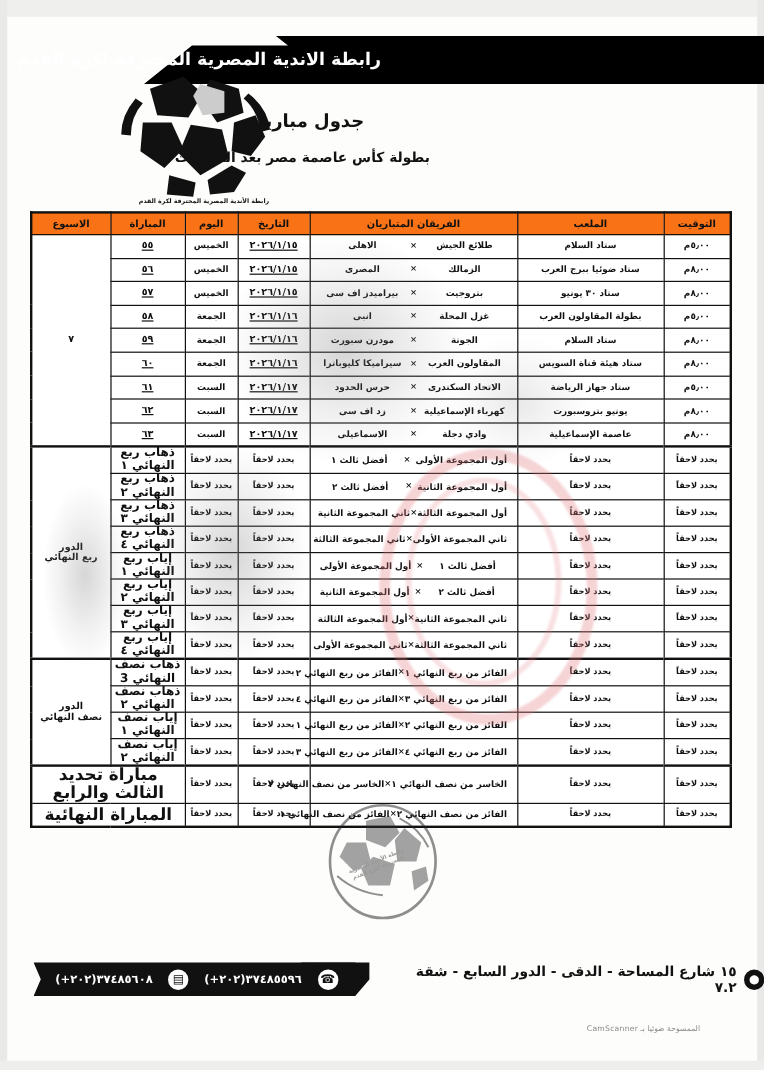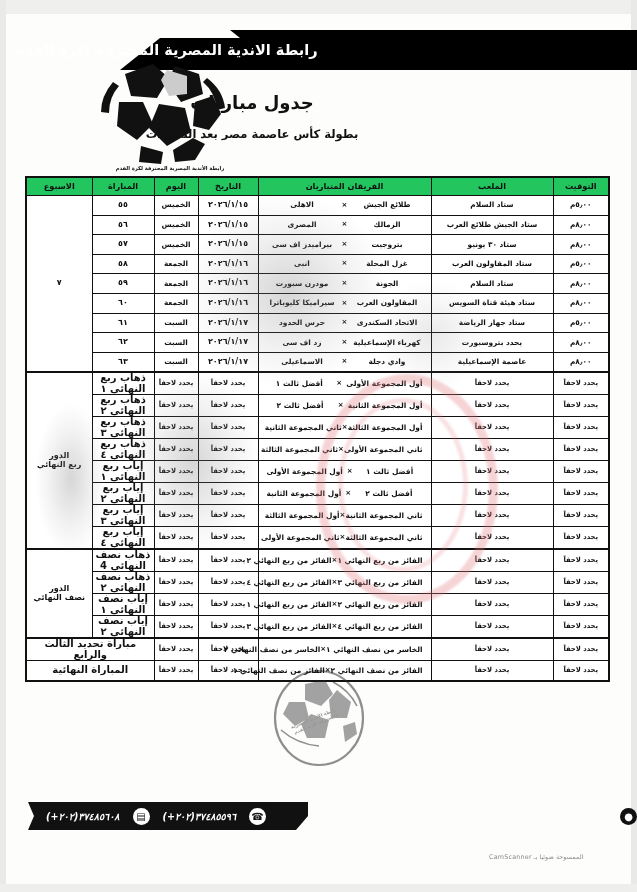--- a/index.html
+++ b/index.html
@@ -35,59 +35,59 @@
     width:120px;text-align:center;color:#111;
     font-size:5.2px;font-weight:700;line-height:1.35;direction:rtl;
   }
 
   
   .titles{
     position:absolute;top:92px;right:235px;width:300px;
     text-align:center;direction:rtl;color:#111;
   }
   .titles .t-line{font-weight:700;margin-bottom:14px;}
-  .t1{font-size:18px;}
+  .t1{font-size:15px;}
   .t2{font-size:11.5px;}
   .t3{font-size:11.5px;margin-bottom:0 !important;}
 
   
   .tbl-wrap{position:absolute;top:176px;right:27px;width:583px;}
   table.sched{
     border-collapse:collapse;width:583px;direction:rtl;
     table-layout:fixed;background:#fff;
   }
   table.sched th,table.sched td{
     border:1px solid #111;
     text-align:center;vertical-align:middle;
     color:#111;font-weight:700;
     padding:0;
     line-height:1.05;
   }
   thead th{
-    height:17px;font-size:8.2px;background:#22c55e;
+    height:17px;font-size:8.2px;background:#f97316;
   }
   tbody td{height:18.6px;font-size:7.4px;}
   .c-week{width:66px;}
   .c-match{width:62px;}
   .c-day{width:44px;}
   .c-date{width:60px;}
   .c-teams{width:173px;}
   .c-stadium{width:122px;}
   .c-time{width:56px;}
 
   .teams-cell{
     display:flex;align-items:center;justify-content:space-between;
     height:100%;padding:0 8px;box-sizing:border-box;direction:rtl;
   }
   .team-a,.team-b{flex:1;text-align:center;font-size:7.4px;font-weight:700;white-space:nowrap;}
   .vs{width:14px;text-align:center;font-size:7px;font-weight:700;}
 
   .round-cell{font-size:8px;line-height:1.5;}
-  .wide-label{font-size:10px;}
-  .num{font-size:8px;}
+  .wide-label{font-size:14px;}
+  .num{font-size:8px;text-decoration:underline;}
   .tbd{font-size:6.8px;font-weight:700;}
   .stage-lbl{font-size:10px;font-weight:700;}
 
   tr.sep-top > td, tr.sep-top > th{border-top:2px solid #111;}
   table.sched{border:2px solid #111;}
 
   
   .smudge{
     position:absolute;border-radius:50%;
     background:radial-gradient(ellipse at center,rgba(120,120,120,.30) 0%,rgba(150,150,150,.12) 45%,rgba(255,255,255,0) 72%);
@@ -120,21 +120,21 @@
     gap:6px;padding-right:0;
   }
   .pin{
     display:inline-flex;align-items:center;justify-content:center;
     width:17px;height:17px;border-radius:50%;background:#111;color:#fff;
     font-size:10px;flex:0 0 auto;
   }
   .foot-nums{
     position:absolute;top:0;left:28px;height:40px;
     display:flex;align-items:center;gap:13px;direction:ltr;
-    color:#fff;font-size:9.6px;font-weight:700;padding:0 14px 0 18px;font-style:italic;
+    color:#fff;font-size:9.6px;font-weight:700;padding:0 14px 0 18px;
   }
   .ic-circle{
     display:inline-flex;align-items:center;justify-content:center;
     width:17px;height:17px;border-radius:50%;background:#fff;color:#111;
     font-size:10px;flex:0 0 auto;
   }
   .num-txt{letter-spacing:.3px;}
 
   .camscan{
     position:absolute;left:489px;bottom:31px;
@@ -224,21 +224,21 @@
                 <span class="team-a">الاهلى</span>
               </div>
             </td>
             <td class="num">٢٠٢٦/١/١٥</td>
             <td>الخميس</td>
             <td class="num">٥٥</td>
             <td class="round-cell" rowspan="9">٧</td>
           </tr>
           <tr>
             <td>٨٫٠٠م</td>
-            <td>ستاد الجيش طلائع العرب</td>
+            <td>ستاد ضوئيا ببرج العرب</td>
             <td>
               <div class="teams-cell">
                 <span class="team-b">الزمالك</span>
                 <span class="vs">×</span>
                 <span class="team-a">المصرى</span>
               </div>
             </td>
             <td class="num">٢٠٢٦/١/١٥</td>
             <td>الخميس</td>
             <td class="num">٥٦</td>
@@ -252,21 +252,21 @@
                 <span class="vs">×</span>
                 <span class="team-a">بيراميدز اف سى</span>
               </div>
             </td>
             <td class="num">٢٠٢٦/١/١٥</td>
             <td>الخميس</td>
             <td class="num">٥٧</td>
           </tr>
           <tr>
             <td>٥٫٠٠م</td>
-            <td>ستاد المقاولون العرب</td>
+            <td>بطولة المقاولون العرب</td>
             <td>
               <div class="teams-cell">
                 <span class="team-b">غزل المحلة</span>
                 <span class="vs">×</span>
                 <span class="team-a">انبى</span>
               </div>
             </td>
             <td class="num">٢٠٢٦/١/١٦</td>
             <td>الجمعة</td>
             <td class="num">٥٨</td>
@@ -308,21 +308,21 @@
                 <span class="vs">×</span>
                 <span class="team-a">حرس الحدود</span>
               </div>
             </td>
             <td class="num">٢٠٢٦/١/١٧</td>
             <td>السبت</td>
             <td class="num">٦١</td>
           </tr>
           <tr>
             <td>٨٫٠٠م</td>
-            <td>يحدد بتروسبورت</td>
+            <td>يونيو بتروسبورت</td>
             <td>
               <div class="teams-cell">
                 <span class="team-b">كهرباء الإسماعيلية</span>
                 <span class="vs">×</span>
                 <span class="team-a">زد اف سى</span>
               </div>
             </td>
             <td class="num">٢٠٢٦/١/١٧</td>
             <td>السبت</td>
             <td class="num">٦٢</td>
@@ -459,21 +459,21 @@
             <td class="tbd">يحدد لاحقاً</td>
             <td>
               <div class="teams-cell">
                 <span class="team-b">الفائز من ربع النهائي ١</span>
                 <span class="vs">×</span>
                 <span class="team-a">الفائز من ربع النهائي ٢</span>
               </div>
             </td>
             <td class="tbd">يحدد لاحقاً</td>
             <td class="tbd">يحدد لاحقاً</td>
-            <td class="stage-lbl">ذهاب نصف النهائي 4</td>
+            <td class="stage-lbl">ذهاب نصف النهائي 3</td>
             <td class="round-cell" rowspan="4">الدور<br>نصف النهائي</td>
           </tr>
           <tr>
             <td class="tbd">يحدد لاحقاً</td>
             <td class="tbd">يحدد لاحقاً</td>
             <td>
               <div class="teams-cell">
                 <span class="team-b">الفائز من ربع النهائي ٣</span>
                 <span class="vs">×</span>
                 <span class="team-a">الفائز من ربع النهائي ٤</span>
@@ -569,20 +569,21 @@
   </div>
 
   <div class="footer">
     <svg style="position:absolute;top:0;left:28px;width:280px;height:40px;" viewBox="0 0 280 40" preserveAspectRatio="none">
       <polygon points="0,6 268,6 280,20 268,34 0,34 6,20" fill="#111"></polygon>
       <polygon points="222,6 280,6 280,20" fill="#111"></polygon>
     </svg>
 
     <div class="foot-address">
       <span class="pin">●</span>
+      <span>١٥ شارع المساحة - الدقى - الدور السابع - شقة ٧.٢</span>
     </div>
 
     <div class="foot-nums">
       <span class="num-txt">(+٢٠٢)٣٧٤٨٥٦٠٨</span>
       <span class="ic-circle">▤</span>
       <span class="num-txt">(+٢٠٢)٣٧٤٨٥٥٩٦</span>
       <span class="ic-circle">☎</span>
     </div>
   </div>
 

